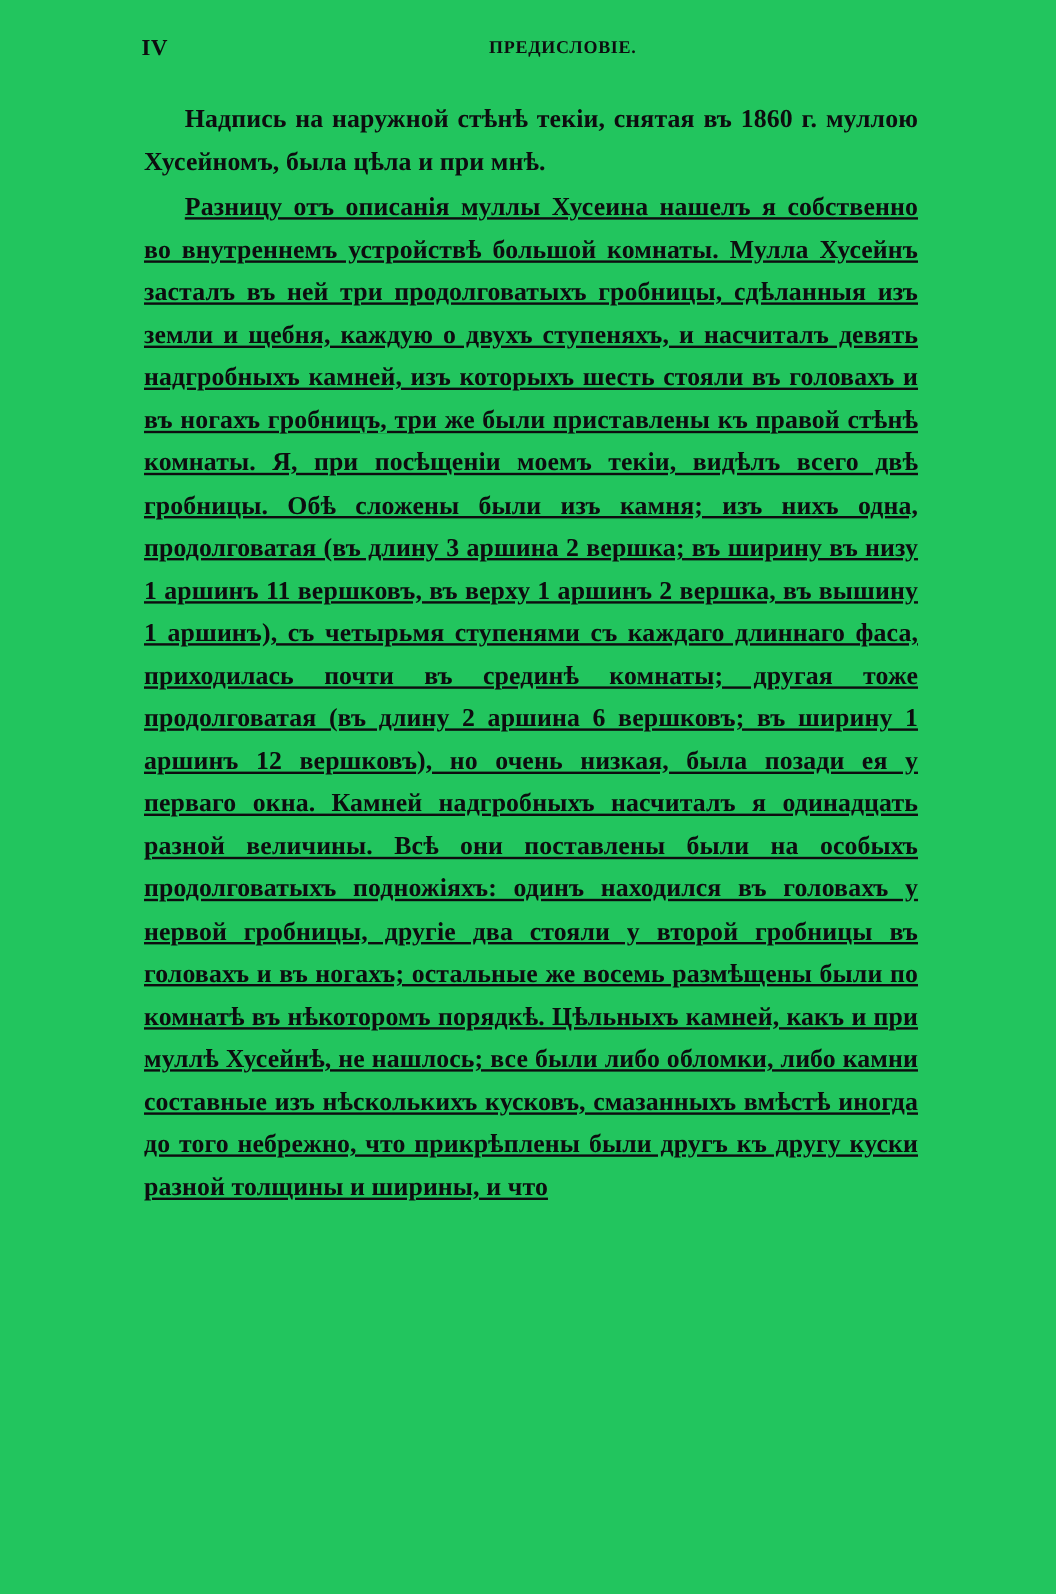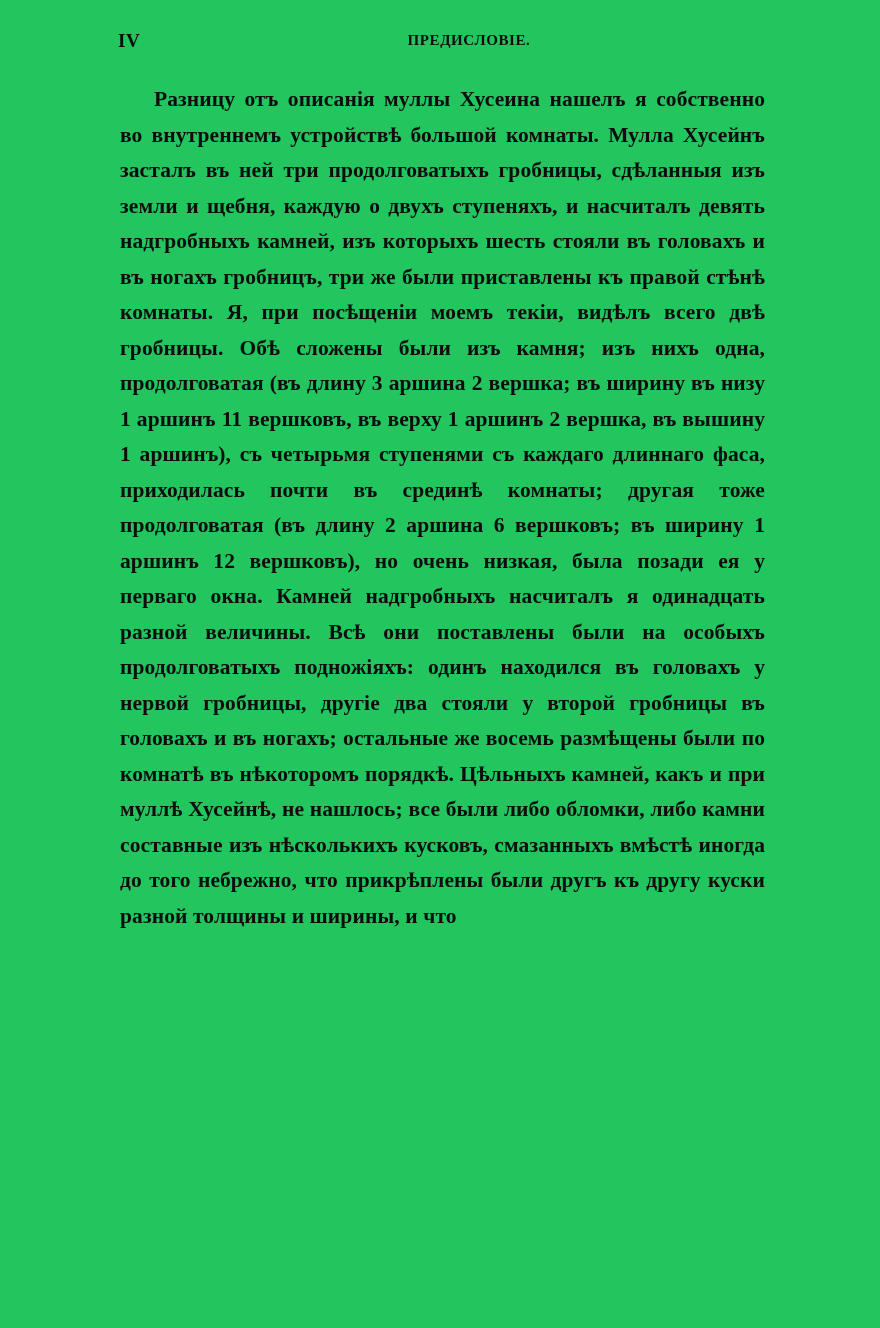--- a/index.html
+++ b/index.html
@@ -74,16 +74,17 @@
 <body>
 
 <div class="page">
 
   <div class="header">
     <div class="folio">IV</div>
     <div class="running-title">ПРЕДИСЛОВІЕ.</div>
   </div>
 
   <div class="body-text">
+    <p class="para">Надпись на наружной стѣнѣ текіи, снятая въ 1860 г. муллою Хусейномъ, была цѣла и при мнѣ.</p>
     <p class="para">Разницу отъ описанія муллы Хусеина нашелъ я собственно во внутреннемъ устройствѣ большой комнаты. Мулла Хусейнъ засталъ въ ней три продолговатыхъ гробницы, сдѣланныя изъ земли и щебня, каждую о двухъ ступеняхъ, и насчиталъ девять надгробныхъ камней, изъ которыхъ шесть стояли въ головахъ и въ ногахъ гробницъ, три же были приставлены къ правой стѣнѣ комнаты. Я, при посѣщеніи моемъ текіи, видѣлъ всего двѣ гробницы. Обѣ сложены были изъ камня; изъ нихъ одна, продолговатая (въ длину 3 аршина 2 вершка; въ ширину въ низу 1 аршинъ 11 вершковъ, въ верху 1 аршинъ 2 вершка, въ вышину 1 аршинъ), съ четырьмя ступенями съ каждаго длиннаго фаса, приходилась почти въ срединѣ комнаты; другая тоже продолговатая (въ длину 2 аршина 6 вершковъ; въ ширину 1 аршинъ 12 вершковъ), но очень низкая, была позади ея у перваго окна. Камней надгробныхъ насчиталъ я одинадцать разной величины. Всѣ они поставлены были на особыхъ продолговатыхъ подножіяхъ: одинъ находился въ головахъ у нервой гробницы, другіе два стояли у второй гробницы въ головахъ и въ ногахъ; остальные же восемь размѣщены были по комнатѣ въ нѣкоторомъ порядкѣ. Цѣльныхъ камней, какъ и при муллѣ Хусейнѣ, не нашлось; все были либо обломки, либо камни составные изъ нѣсколькихъ кусковъ, смазанныхъ вмѣстѣ иногда до того небрежно, что прикрѣплены были другъ къ другу куски разной толщины и ширины, и что</p>
   </div>
 
 </div>
 
 </body></html>

